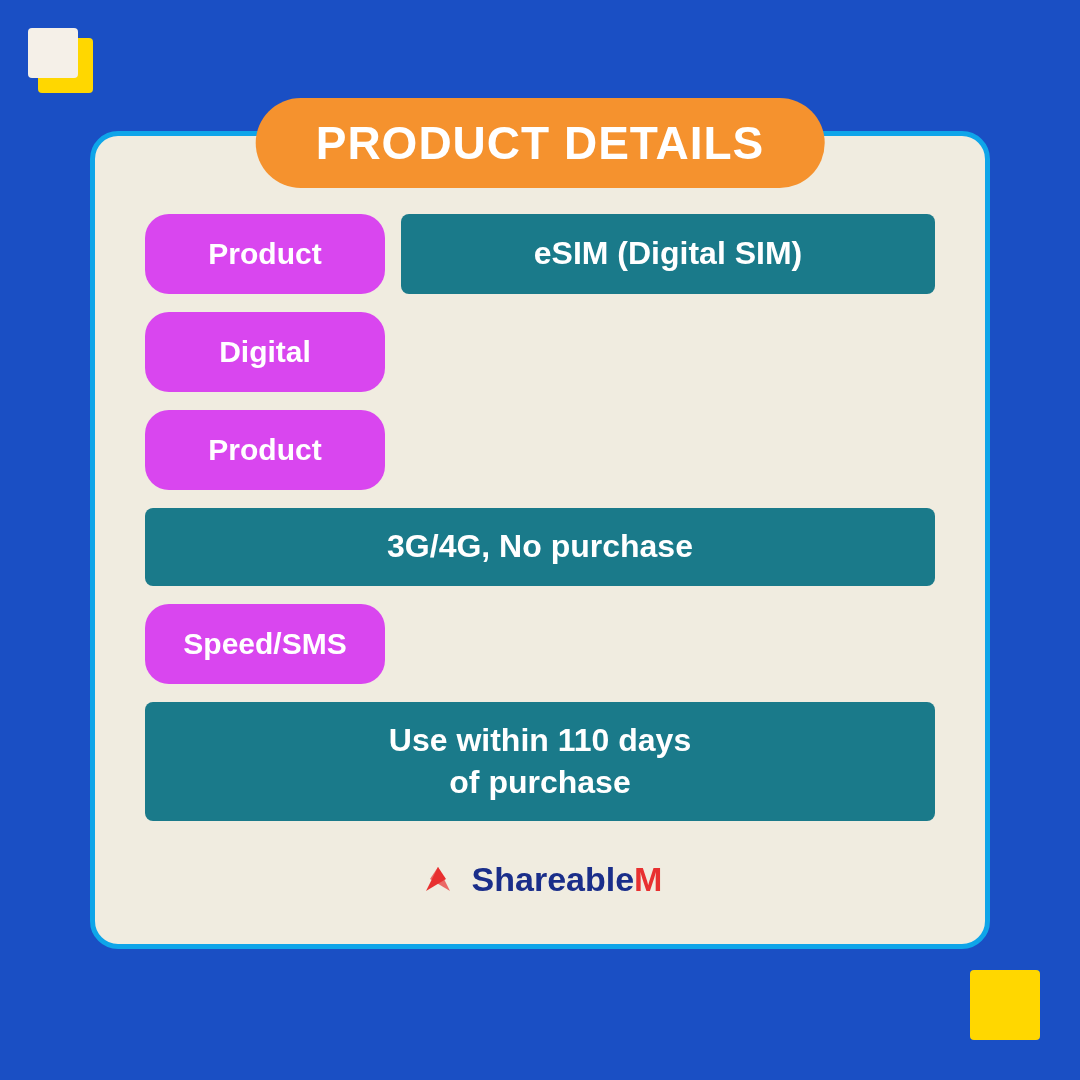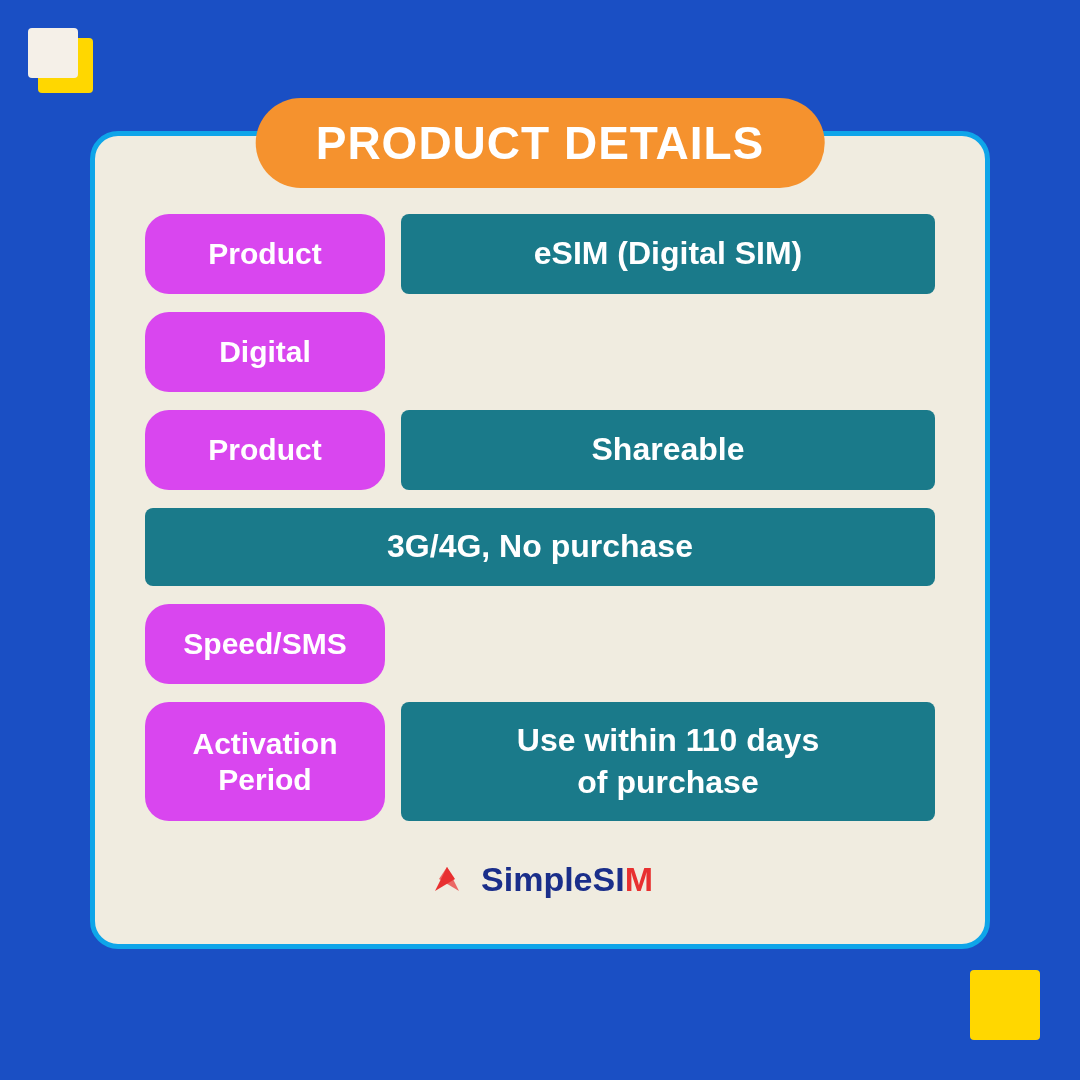--- a/index.html
+++ b/index.html
@@ -194,54 +194,47 @@
     <div class="detail-row">
       <div class="label-cell">
         <span>Digital</span>
       </div>
     </div>
 
     <div class="detail-row">
       <div class="label-cell">
         <span>Product</span>
       </div>
-      <div class="value-cell">
-        <span>Shareable</span>
-      </div>
     </div>
 
     <div class="detail-row">
       <div class="value-cell">
         <span>3G/4G, No purchase</span>
       </div>
     </div>
 
     <div class="detail-row">
       <div class="label-cell">
         <span>Speed/SMS</span>
       </div>
     </div>
 
     <div class="detail-row">
-      <div class="label-cell">
-        <span style="white-space: pre-line; text-align: center;">Activation
-Period</span>
-      </div>
       <div class="value-cell">
         <span style="white-space: pre-line; text-align: center;">Use within 110 days
 of purchase</span>
       </div>
     </div>
 
   </div>
 
   <div class="brand-footer">
 
     <svg class="brand-icon" viewBox="0 0 40 40" xmlns="http://www.w3.org/2000/svg">
       <polygon points="8,32 20,8 28,20" fill="#e83030"></polygon>
       <polygon points="32,32 20,8 12,20" fill="#e83030" opacity="0.7"></polygon>
     </svg>
     <span class="brand-name">
-      <span class="simple">SimpleSI</span><span class="sim">M</span>
+      <span class="simple">Shareable</span><span class="sim">M</span>
     </span>
   </div>
 
 </div>
 
 </body></html>

